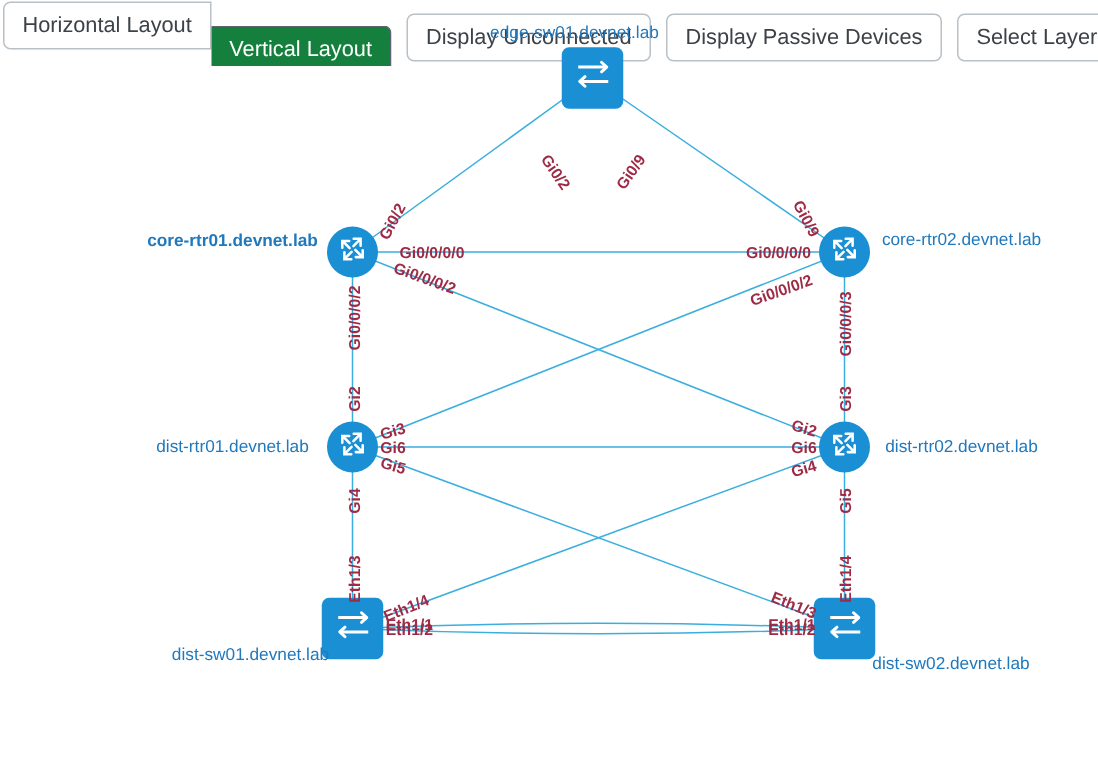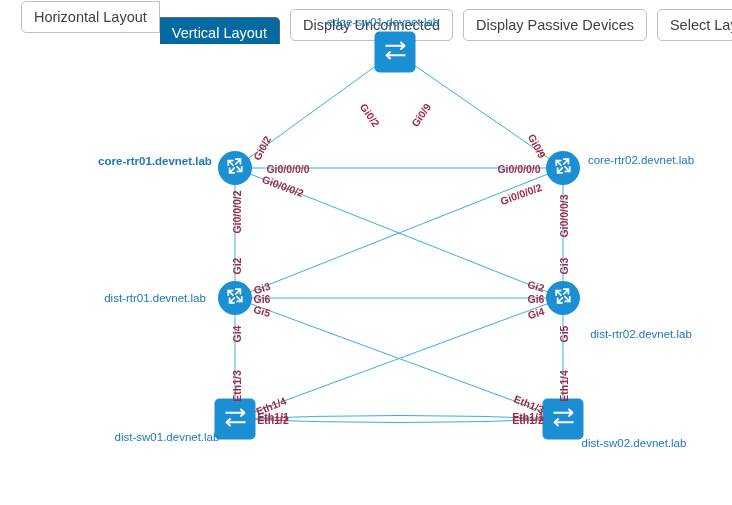--- a/index.html
+++ b/index.html
@@ -9,39 +9,39 @@
     background: #ffffff;
     font-family: "Liberation Sans", sans-serif;
     overflow: hidden;
   }
   #app { position: relative; width: 732px; height: 505px; background: #fff; }
 
   
   #toolbar {
     position: absolute; left: 0; top: 0; width: 653px; height: 44px;
     display: flex; align-items: center; gap: 10px;
-    padding: 6px 6px 0 21px;
+    padding: 6px 6px 0 2px;
   }
   .btn-group { display: flex; }
   .tbtn {
     height: 32px;
     padding: 0 12px;
     display: flex; align-items: center; justify-content: center;
     font-size: 14.5px; line-height: 1;
     color: #3c4248;
     background: #ffffff;
     border: 1px solid #b9c0c6;
     border-radius: 5px;
     white-space: nowrap;
     cursor: pointer;
   }
   .btn-group .tbtn { border-radius: 0; border-left-width: 0; }
   .btn-group .tbtn:first-child { border-radius: 5px 0 0 5px; border-left-width: 1px; }
   .btn-group .tbtn:last-child  { border-radius: 0 5px 5px 0; }
-  .tbtn.active { background: #0369a1; border-color: #5a6570; color: #ffffff; margin-top: 16px; }
+  .tbtn.active { background: #15803d; border-color: #5a6570; color: #ffffff; margin-top: 16px; }
 
   
   #rail { position: absolute; left: 3px; top: 84px; width: 27px; }
   .rail-grp {
     background: #f0f0f0;
     border-radius: 2px;
     margin-bottom: 14px;
     overflow: hidden;
   }
   .rail-btn {
@@ -223,21 +223,21 @@
         </div>
         <div class="node-label" style="left: 155px; top: 254px; color: rgb(32, 121, 189);">dist-rtr01.devnet.lab</div>
         <div class="node node-router" style="left: 563px; top: 254px; background: rgb(26, 143, 212);">
           <span><svg width="22" height="22" viewBox="0 0 22 22">
   <path d="M11.8 4.2 h4.6 v4.6 M16.1 4.6 L11.6 9.1" stroke="#fff" stroke-width="1.7" fill="none" stroke-linecap="round"></path>
   <path d="M10.2 17.8 h-4.6 v-4.6 M5.9 17.4 L10.4 12.9" stroke="#fff" stroke-width="1.7" fill="none" stroke-linecap="round"></path>
   <path d="M4.2 10.2 v-4.6 h4.6 M4.6 5.9 L9.1 10.4" stroke="#fff" stroke-width="1.7" fill="none" stroke-linecap="round"></path>
   <path d="M17.8 11.8 v4.6 h-4.6 M17.4 16.1 L12.9 11.6" stroke="#fff" stroke-width="1.7" fill="none" stroke-linecap="round"></path>
 </svg></span>
         </div>
-        <div class="node-label" style="left: 641px; top: 254px; color: rgb(32, 121, 189); margin-top: 36px;">dist-rtr02.devnet.lab</div>
+        <div class="node-label" style="left: 641px; top: 254px; color: rgb(32, 121, 189);">dist-rtr02.devnet.lab</div>
         <div class="node node-switch" style="left: 235px; top: 375px; background: rgb(26, 143, 212);">
           <span><svg width="28" height="26" viewBox="0 0 28 26">
   <path d="M4 8.2 H23" stroke="#fff" stroke-width="2" fill="none"></path>
   <path d="M19.5 5 L23 8.2 L19.5 11.4" stroke="#fff" stroke-width="2" fill="none" stroke-linecap="round" stroke-linejoin="round"></path>
   <path d="M24 17.8 H5" stroke="#fff" stroke-width="2" fill="none"></path>
   <path d="M8.5 14.6 L5 17.8 L8.5 21" stroke="#fff" stroke-width="2" fill="none" stroke-linecap="round" stroke-linejoin="round"></path>
   <path d="M4 13 H23" stroke="#fff" stroke-width="0" fill="none"></path>
 </svg></span>
         </div>
         <div class="node-label" style="left: 167px; top: 393px; color: rgb(32, 121, 189);">dist-sw01.devnet.lab</div>

